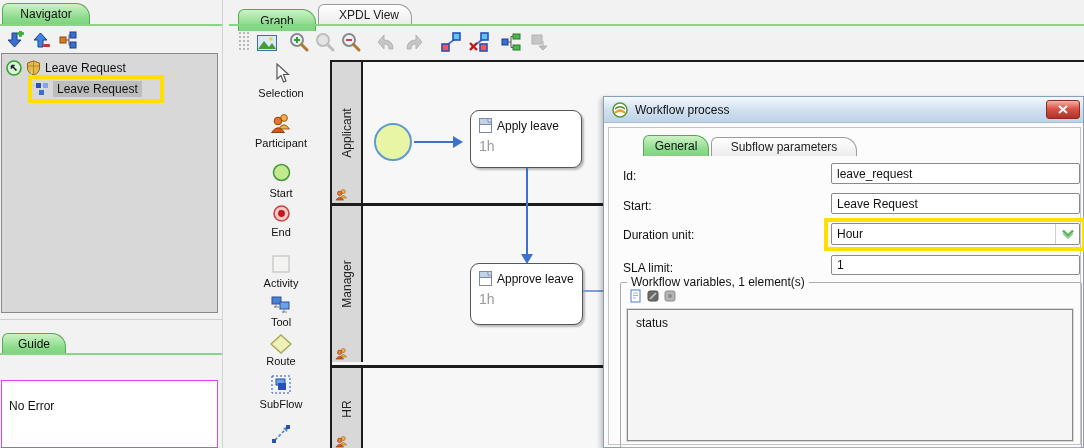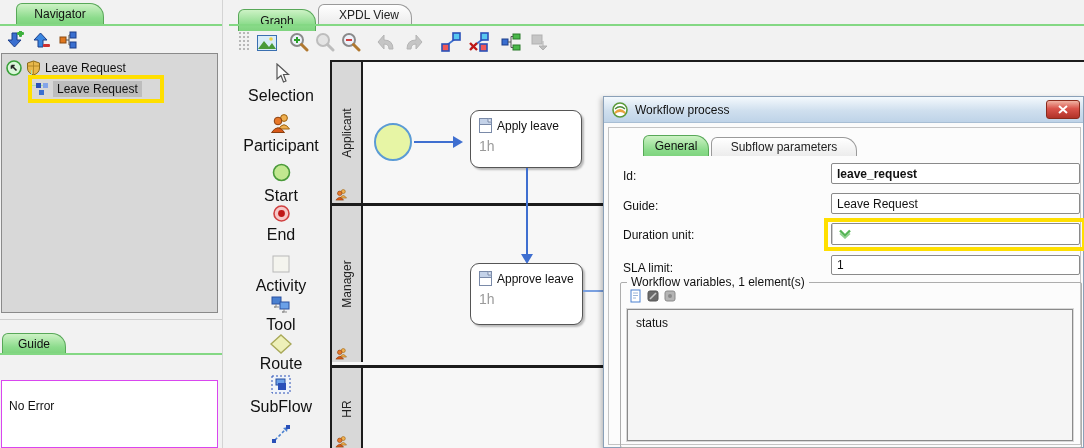--- a/index.html
+++ b/index.html
@@ -32,21 +32,21 @@
   
   .tbicon { position:absolute; width:22px; height:22px; display:flex; align-items:center;
             justify-content:center; }
   .disabled { opacity:.5; filter:grayscale(1); }
   .grip { position:absolute; width:12px; height:20px;
           background:radial-gradient(#b8b8b8 1px, transparent 1.3px);
           background-size:4px 4px; }
 
   
   .pal-icon { position:absolute; left:232px; width:98px; display:flex; justify-content:center; }
-  .pal-label { position:absolute; left:232px; width:98px; text-align:center; font-size:16px; color:#111; }
+  .pal-label { position:absolute; left:232px; width:98px; text-align:center; font-size:11px; color:#111; }
 
   
   .canvas { position:absolute; left:330px; top:60px; width:754px; height:388px;
             border-top:2px solid #1c1c1c; border-left:2px solid #1c1c1c; background:#f7f7f7; }
   .lane-head { position:absolute; left:0; width:31px; background:#d8d8d8;
                border-right:2px solid #1c1c1c; display:flex; align-items:center; justify-content:center; }
   .lane-label { transform:rotate(-90deg); white-space:nowrap; font-size:12px; color:#222; }
   .lane-people { position:absolute; left:2px; bottom:2px; }
   .lane-sep { position:absolute; left:0; width:754px; height:3px; background:#1c1c1c; }
   .flow-node { position:absolute; background:#ffffff; border:1.5px solid #555;
@@ -93,21 +93,21 @@
   .var-toolbar { position:absolute; left:8px; top:6px; display:flex; gap:3px; }
   .var-list { position:absolute; left:6px; top:26px; width:446px; height:132px;
               background:#f5f5f5; border:1px solid #8a8a8a; outline:1px solid #d8d8d8; }
   .var-item { padding:6px 0 0 8px; font-size:12px; color:#111; }
 </style>
 </head>
 <body>
 
 <div class="screen">
 
-  <div class="gtab" style="left:16px; top:3px; width:88px; height:21px;">
+  <div class="gtab" style="left:2px; top:3px; width:88px; height:21px;">
     <span>Navigator</span>
   </div>
   <div class="tab-underline" style="left:0; top:24px; width:222px;"></div>
 
   <div class="tbicon" style="left:5px; top:29px;">
     <svg width="18" height="18" viewBox="0 0 18 18">
       <path d="M5 2 h5 v7 h4 l-6.5 7 L1 9 h4 z" fill="#3a6fd0" stroke="#1c3f8a" stroke-width="1"></path>
       <rect x="10" y="1" width="7" height="3" rx="1" fill="#3db03d"></rect>
         <rect x="12" y="-1" width="3" height="7" rx="1" fill="#3db03d"></rect>
     </svg>
@@ -408,32 +408,33 @@
     <div class="dlg-content"></div>
 
     <div class="gtab" style="left:39px; top:38px; width:66px; height:21px;">
       <span>General</span>
     </div>
     <div class="wtab" style="left:107px; top:40px; width:146px; height:19px;">
       <span>Subflow parameters</span>
     </div>
 
     <div class="fld-label" style="top:72px;">Id:</div>
-    <div class="txt-field" style="top:66px;font-weight:bold;">
+    <div class="txt-field" style="top:66px;">
       <span>leave_request</span>
     </div>
 
-    <div class="fld-label" style="top:102px;">Guide:</div>
+    <div class="fld-label" style="top:102px;">Start:</div>
     <div class="txt-field" style="top:96px;">
       <span>Leave Request</span>
     </div>
 
     <div class="combo-hl"></div>
     <div class="fld-label" style="top:131px;">Duration unit:</div>
     <div class="combo" style="top:126px;">
+      <span class="combo-value">Hour</span>
       <span class="combo-btn">
         <svg width="14" height="10" viewBox="0 0 14 10">
           <path d="M2 1.5 L7 6.5 L12 1.5" stroke="#54b454" stroke-width="2.4" fill="none"></path>
           <path d="M2 4.5 L7 9 L12 4.5" stroke="#8ed08e" stroke-width="1.6" fill="none"></path>
         </svg>
       </span>
     </div>
 
     <div class="fld-label" style="top:164px;">SLA limit:</div>
     <div class="txt-field" style="top:158px; height:20px;">

